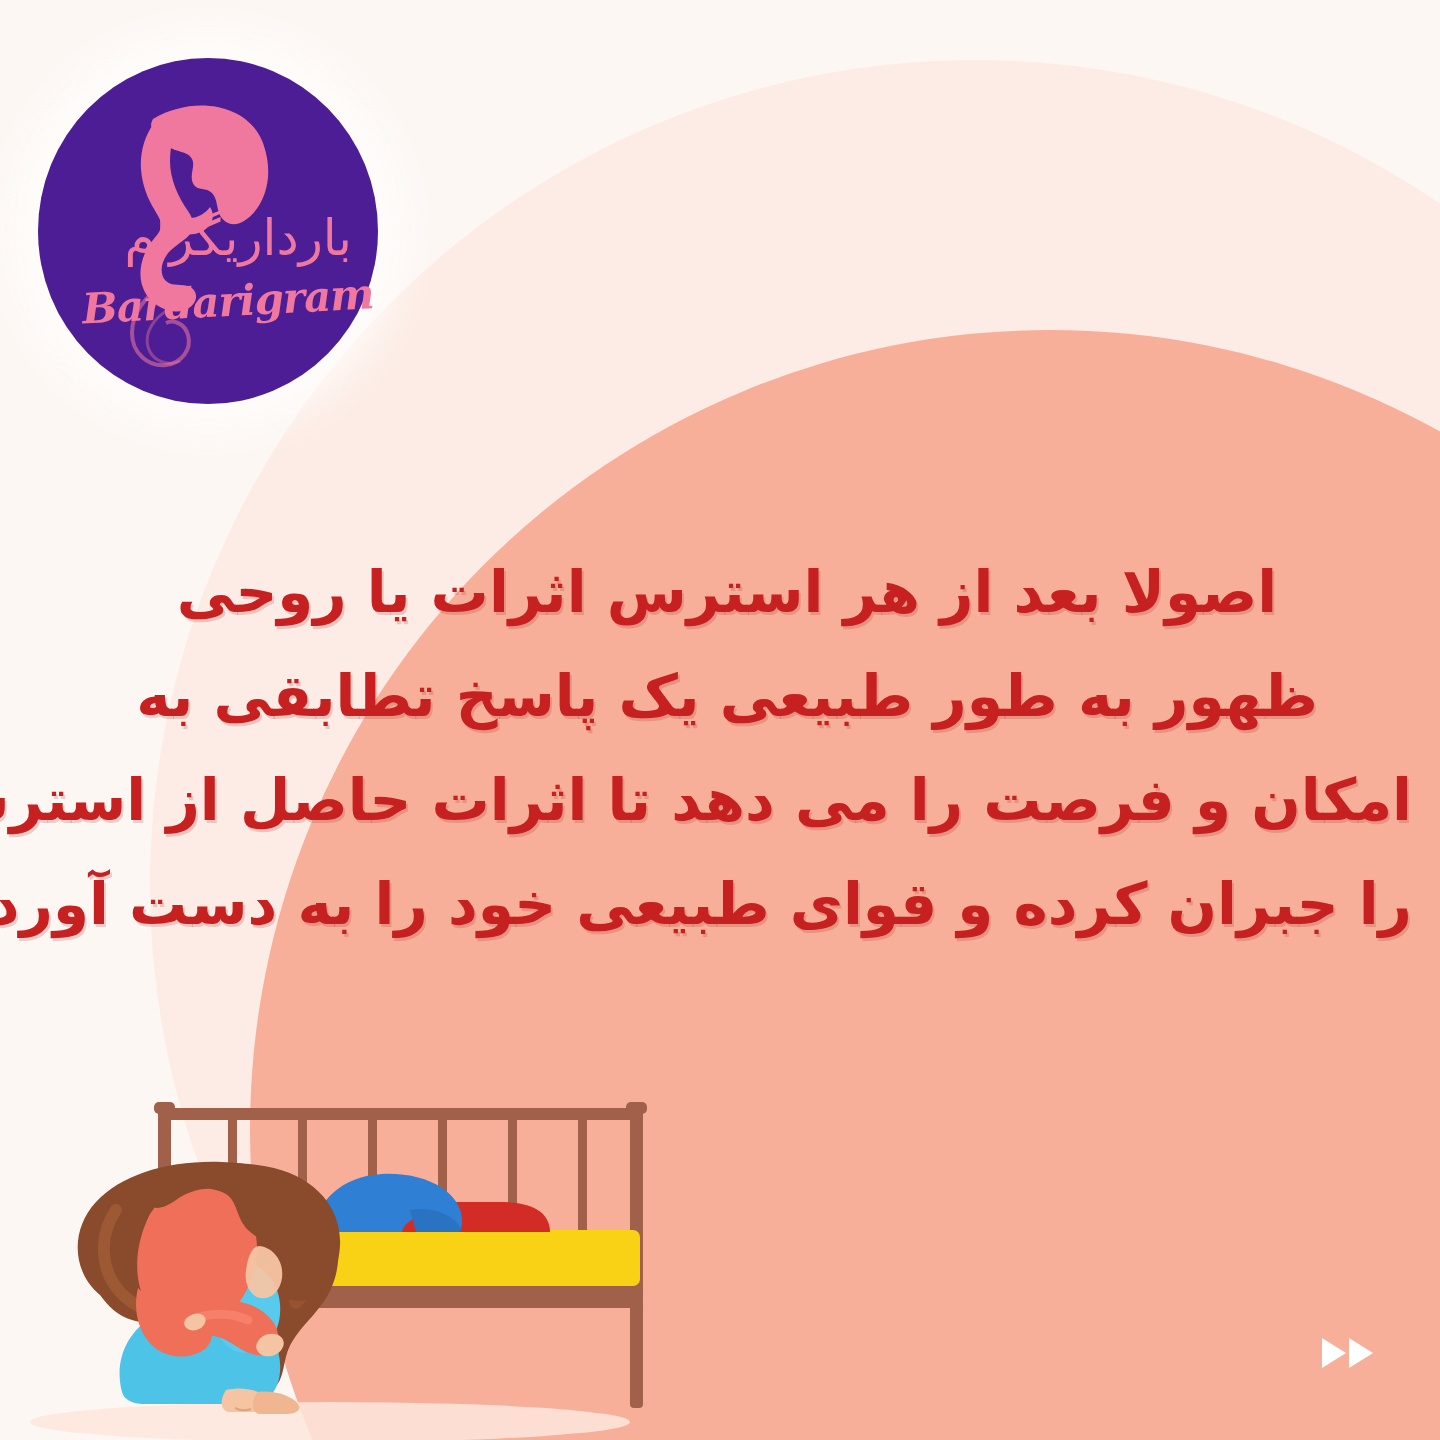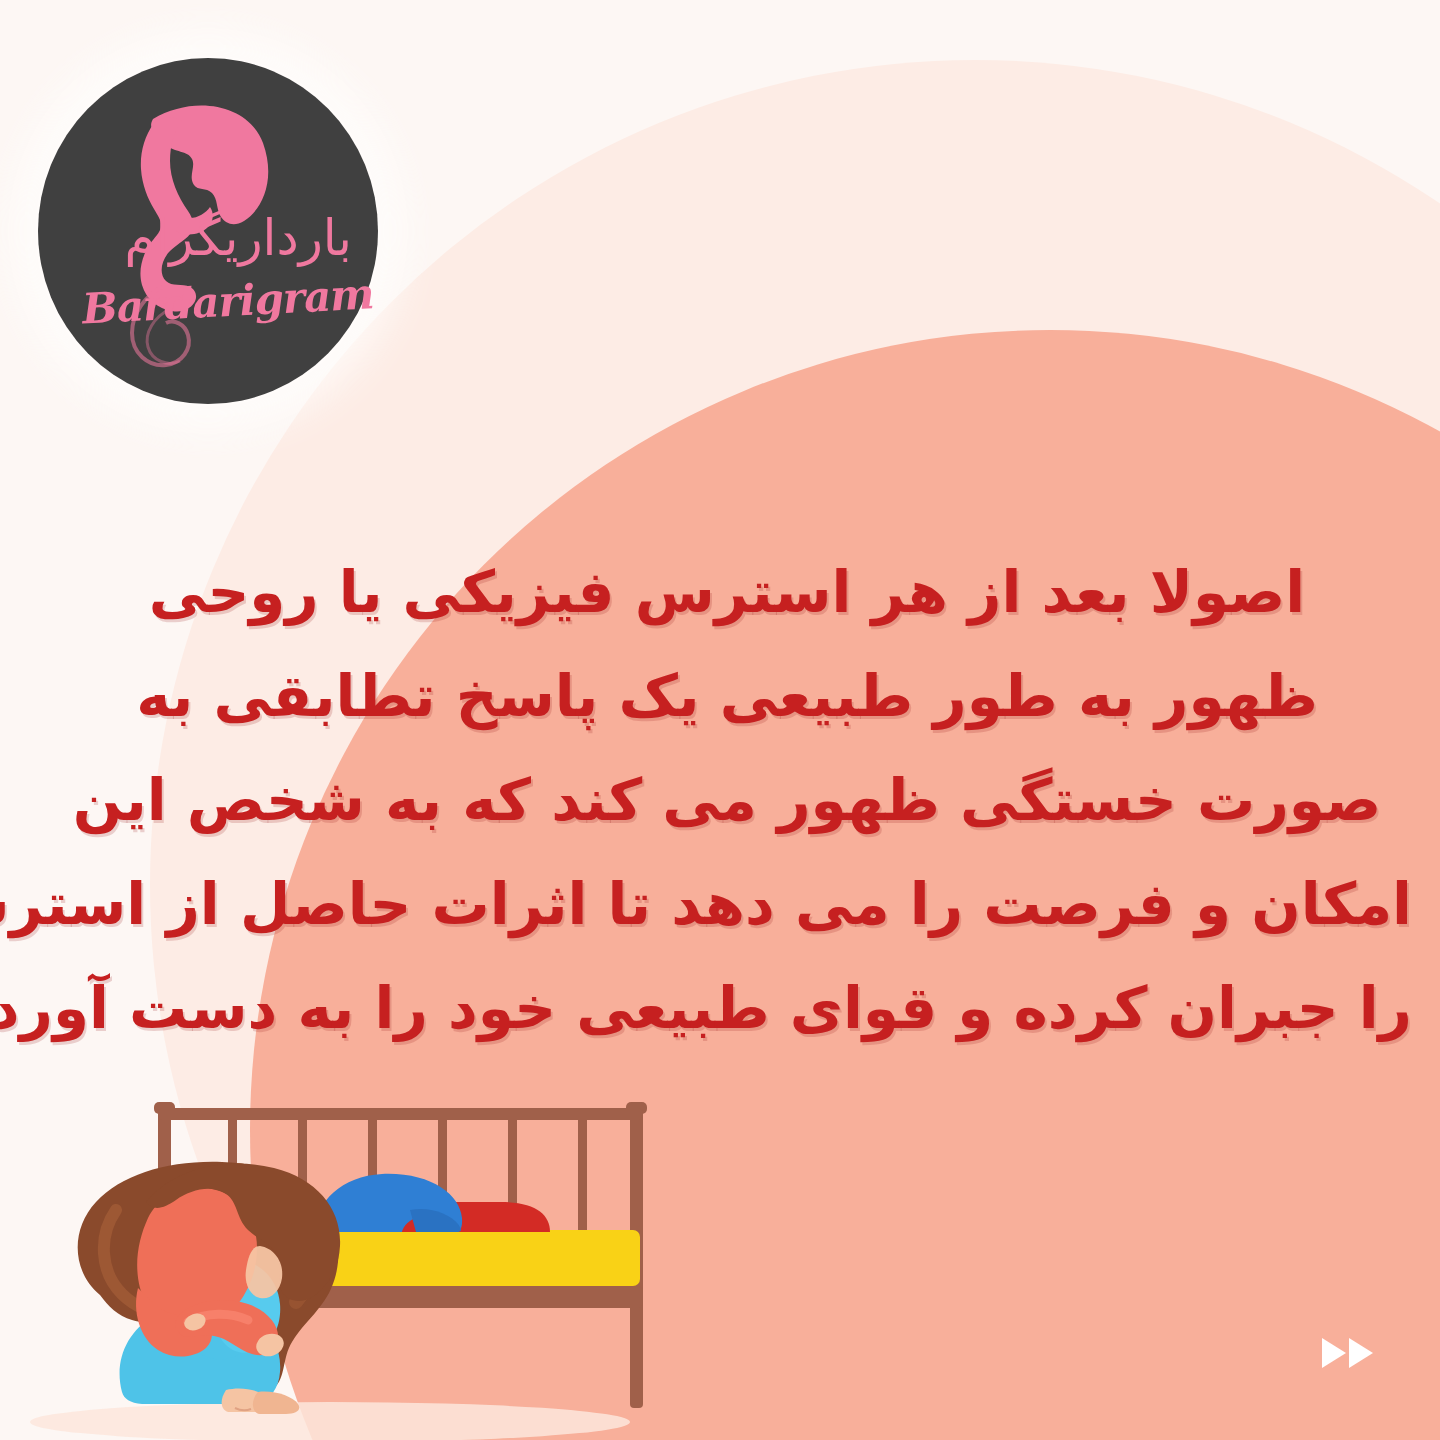--- a/index.html
+++ b/index.html
@@ -41,21 +41,21 @@
   }
 
   
   #logo-badge {
     position: absolute;
     left: 38px;
     top: 58px;
     width: 340px;
     height: 346px;
     border-radius: 50%;
-    background: #404040;
+    background: #4c1d95;
     box-shadow: 0 0 40px 28px rgba(255,253,252,0.75);
     display: flex;
     align-items: center;
     justify-content: center;
   }
   #logo-inner {
     position: relative;
     width: 300px;
     height: 300px;
   }
@@ -157,23 +157,22 @@
                    C124 282 134 268 130 254 C127 243 116 238 108 242" fill="none" stroke="#f0789f" stroke-width="4" opacity="0.55"></path>
           <path d="M112 228 C96 236 86 252 90 266 C94 280 110 286 122 280" fill="none" stroke="#f0789f" stroke-width="3" opacity="0.4"></path>
         </g>
       </svg>
       <div class="logo-fa">بارداریگرام</div>
       <div class="logo-en">Bardarigram</div>
     </div>
   </div>
 
   <div id="headline">
-    <span class="line">اصولا بعد از هر  استرس فیزیکی یا روحی</span>
+    <span class="line">اصولا بعد از هر  استرس اثرات یا روحی</span>
     <span class="line">ظهور به طور طبیعی یک پاسخ تطابقی  به</span>
-    <span class="line">صورت خستگی ظهور می کند که به شخص این</span>
     <span class="line">امکان و فرصت را می دهد تا اثرات حاصل از استرس</span>
     <span class="line">را جبران کرده و قوای طبیعی خود را به دست آورد.</span>
   </div>
 
   <svg id="fast-forward" viewBox="0 0 62 34">
     <polygon points="2,2 2,32 26,17" fill="#ffffff"></polygon>
     <polygon points="29,2 29,32 53,17" fill="#ffffff"></polygon>
   </svg>
 
   <svg id="illustration" viewBox="0 0 670 350">

